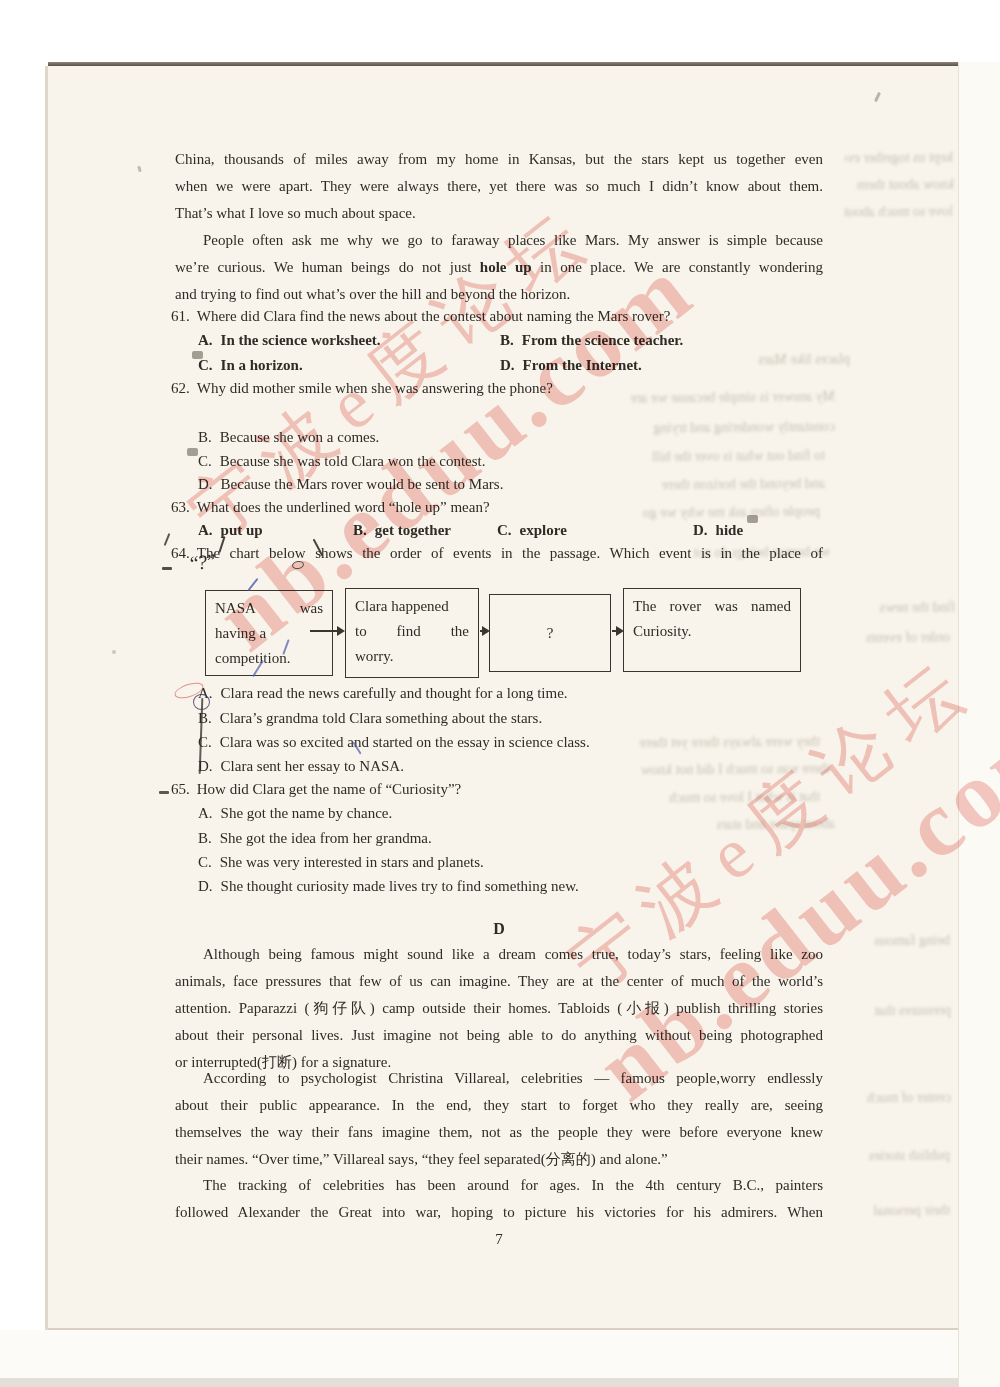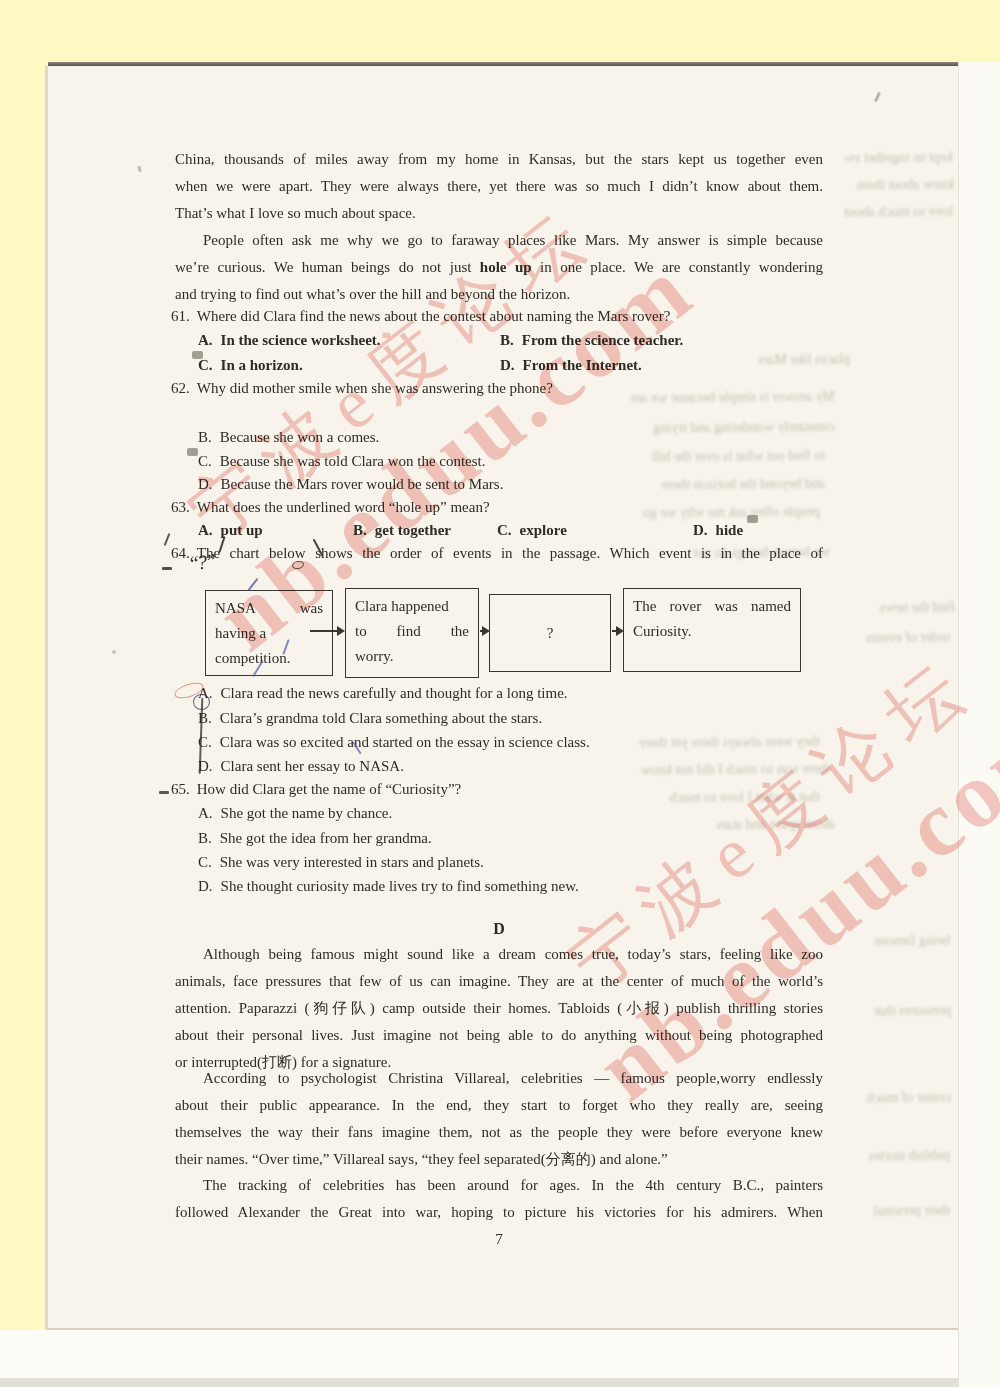--- a/index.html
+++ b/index.html
@@ -1,17 +1,17 @@
 <!DOCTYPE html>
 <html><head>
 <meta charset="utf-8">
 <style>
   html,body{margin:0;padding:0;background:#e8e5dc;}
   .scan{position:relative;width:1000px;height:1387px;overflow:hidden;
-        background:#fef9c3;font-family:"Liberation Serif","DejaVu Serif",serif;}
+        background:#ffffff;font-family:"Liberation Serif","DejaVu Serif",serif;}
   
   .page-sheet{position:absolute;left:48px;top:66px;width:910px;height:1264px;background:#f8f4eb;}
   .edge-top{position:absolute;left:48px;top:62px;width:950px;height:4px;
             background:linear-gradient(#8d8579,#57534a);}
   .edge-left{position:absolute;left:45px;top:66px;width:3px;height:1264px;background:#ddd8ca;}
   .edge-bottom{position:absolute;left:48px;top:1328px;width:910px;height:2px;background:#d9d1bf;}
   .below-page{position:absolute;left:0;top:1330px;width:1000px;height:48px;background:#fcfbf7;}
   .scan-footer{position:absolute;left:0;top:1378px;width:1000px;height:9px;background:#e2dfd7;}
   .right-strip{position:absolute;left:958px;top:62px;width:42px;height:1325px;
                background:#fbfaf5;border-left:1px solid #e7e2d6;}

